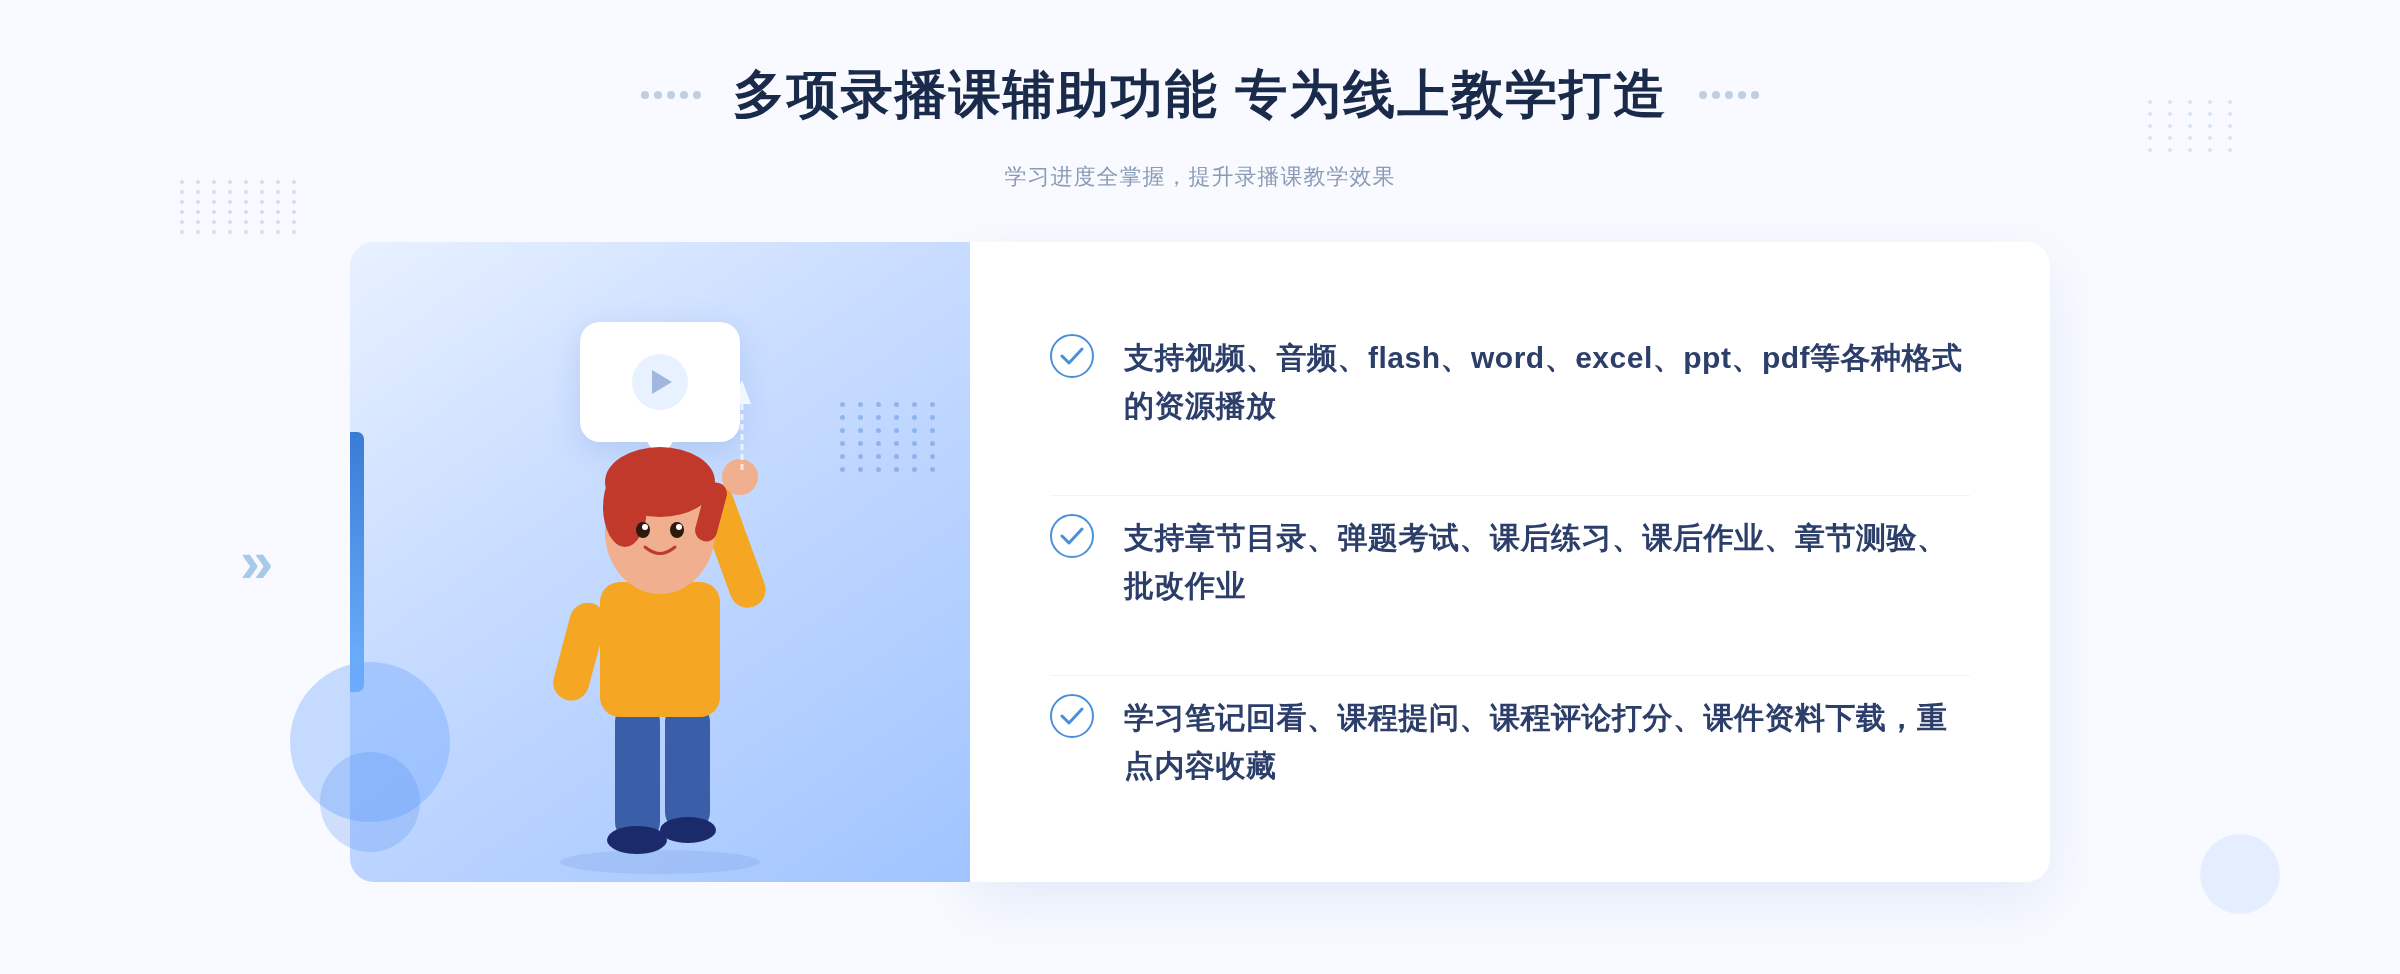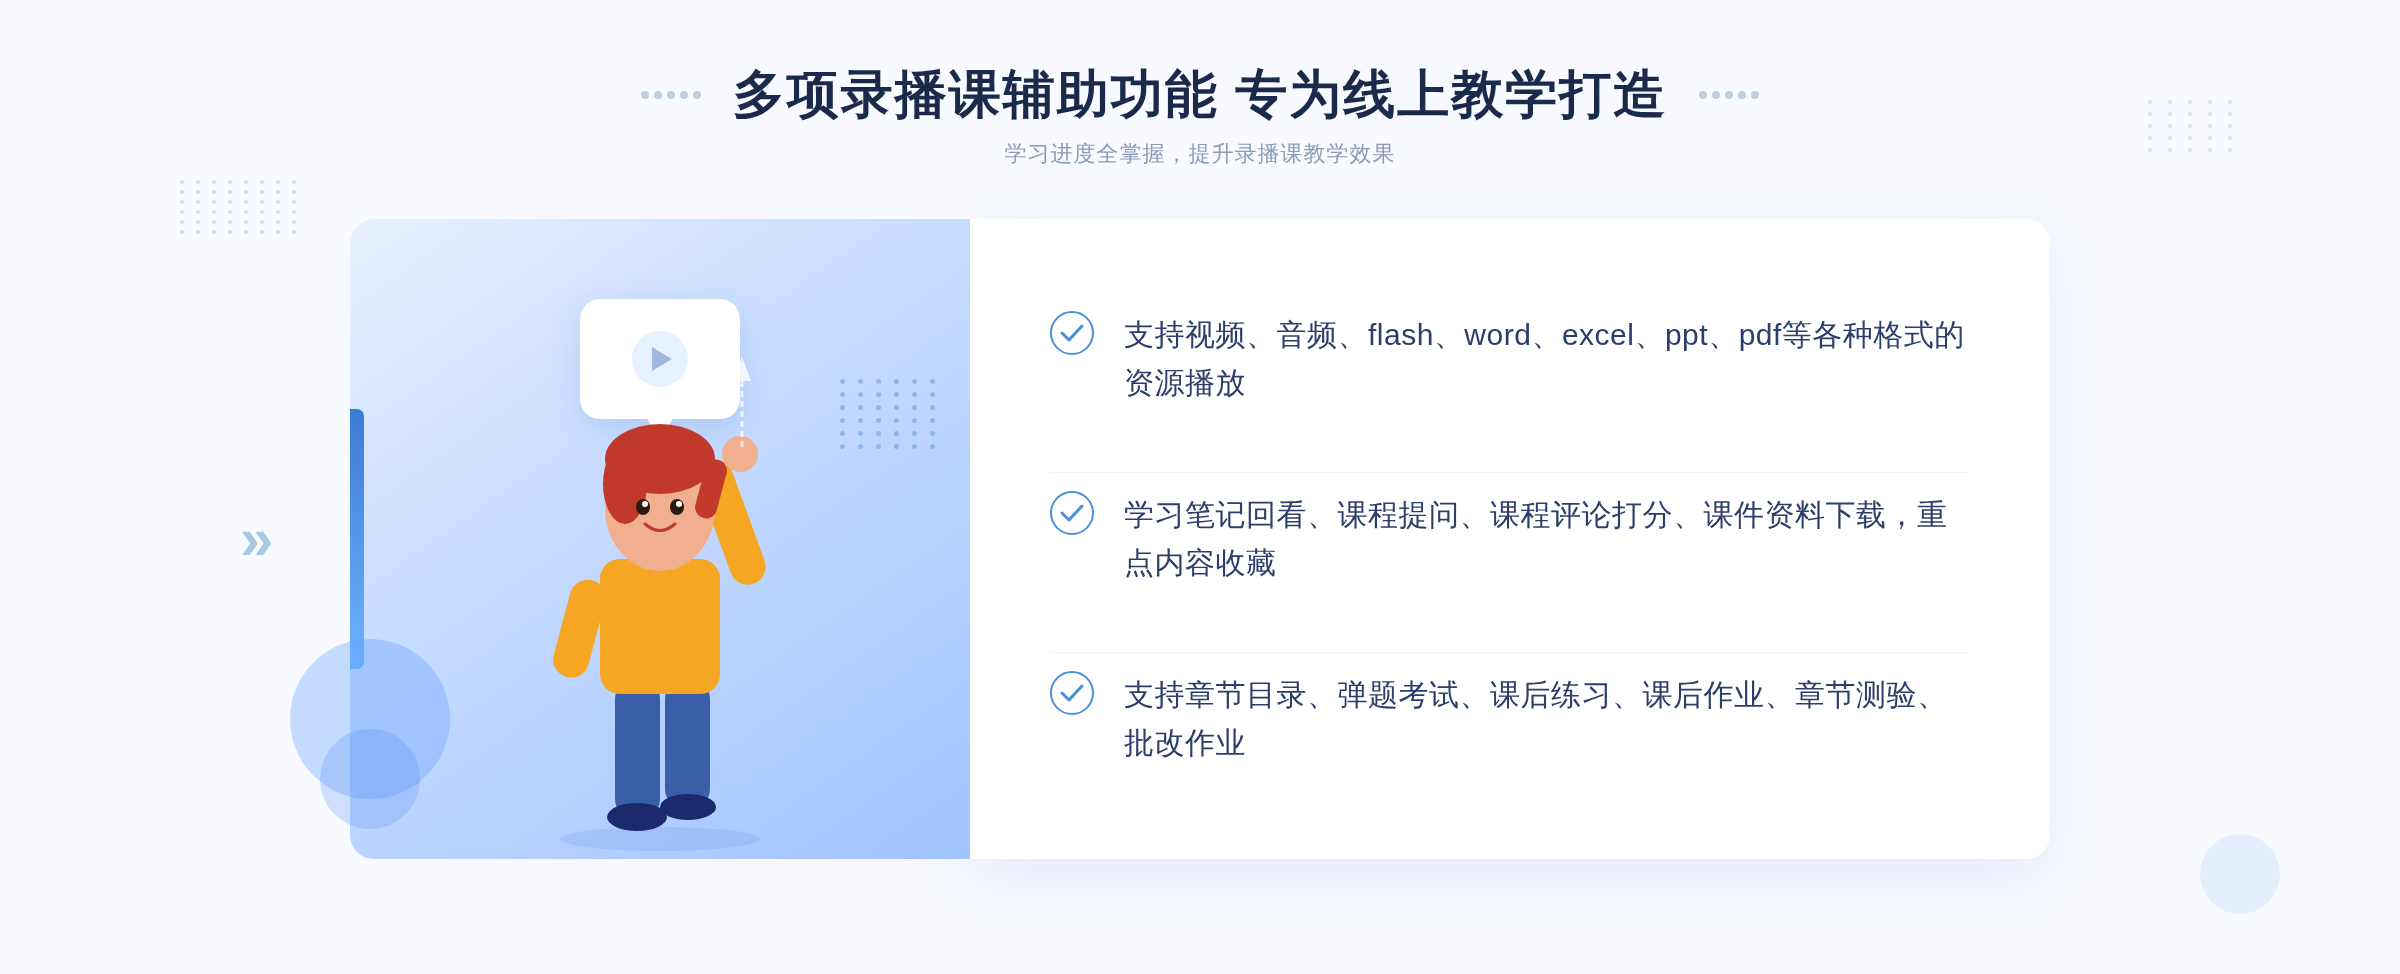--- a/index.html
+++ b/index.html
@@ -83,21 +83,21 @@
     .header-title {
       font-size: 52px;
       font-weight: 700;
       color: #1a2a4a;
       letter-spacing: 2px;
     }
 
     .header-subtitle {
       font-size: 22px;
       color: #8a9bb5;
-      margin-top: 9px;
+      margin-top: 32px;
       letter-spacing: 1px;
     }
 
     
     .main-content {
       display: flex;
       align-items: stretch;
       width: 1700px;
       position: relative;
       z-index: 2;
@@ -254,21 +254,21 @@
       display: flex;
       align-items: center;
       justify-content: center;
       flex-shrink: 0;
     }
 
     .feature-text {
       font-size: 30px;
       color: #2c3e6a;
       line-height: 1.6;
-      font-weight: 400;
+      font-weight: 700;
       letter-spacing: 0.5px;
     }
 
     
     .dots-right {
       position: absolute;
       top: 100px;
       right: 160px;
       display: grid;
       grid-template-columns: repeat(5, 12px);
@@ -512,30 +512,30 @@
         </div>
         <span class="feature-text">支持视频、音频、flash、word、excel、ppt、pdf等各种格式的资源播放</span>
       </div>
 
       <div class="feature-item">
         <div class="check-circle">
           <svg width="24" height="18" viewBox="0 0 24 18" fill="none" xmlns="http://www.w3.org/2000/svg">
             <path d="M2 9L9 16L22 2" stroke="#4a90d9" stroke-width="3" stroke-linecap="round" stroke-linejoin="round"></path>
           </svg>
         </div>
-        <span class="feature-text">学习笔记回看、课程提问、课程评论打分、课件资料下载，重点内容收藏</span>
+        <span class="feature-text">支持章节目录、弹题考试、课后练习、课后作业、章节测验、批改作业</span>
       </div>
 
       <div class="feature-item">
         <div class="check-circle">
           <svg width="24" height="18" viewBox="0 0 24 18" fill="none" xmlns="http://www.w3.org/2000/svg">
             <path d="M2 9L9 16L22 2" stroke="#4a90d9" stroke-width="3" stroke-linecap="round" stroke-linejoin="round"></path>
           </svg>
         </div>
-        <span class="feature-text">支持章节目录、弹题考试、课后练习、课后作业、章节测验、批改作业</span>
+        <span class="feature-text">学习笔记回看、课程提问、课程评论打分、课件资料下载，重点内容收藏</span>
       </div>
 
 
     </div>
 
   </div>
 
   <div class="deco-circle-br"></div>
 
 </div>

